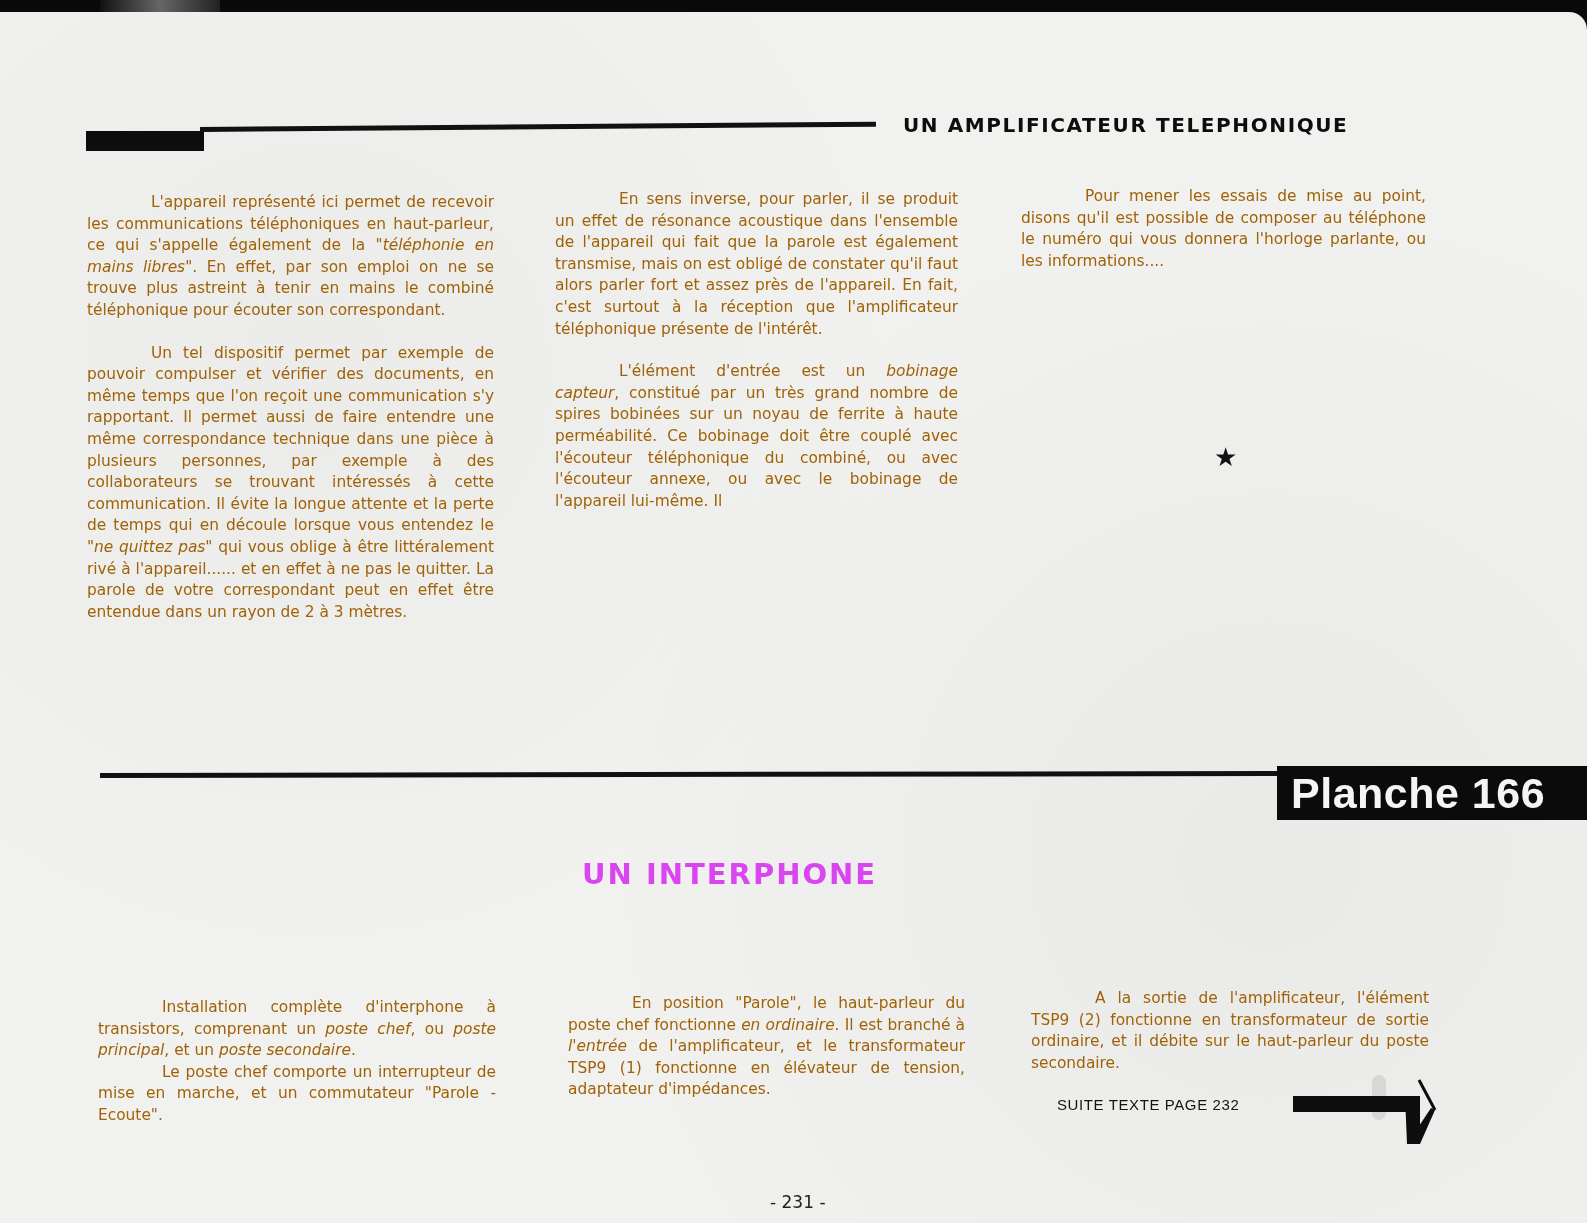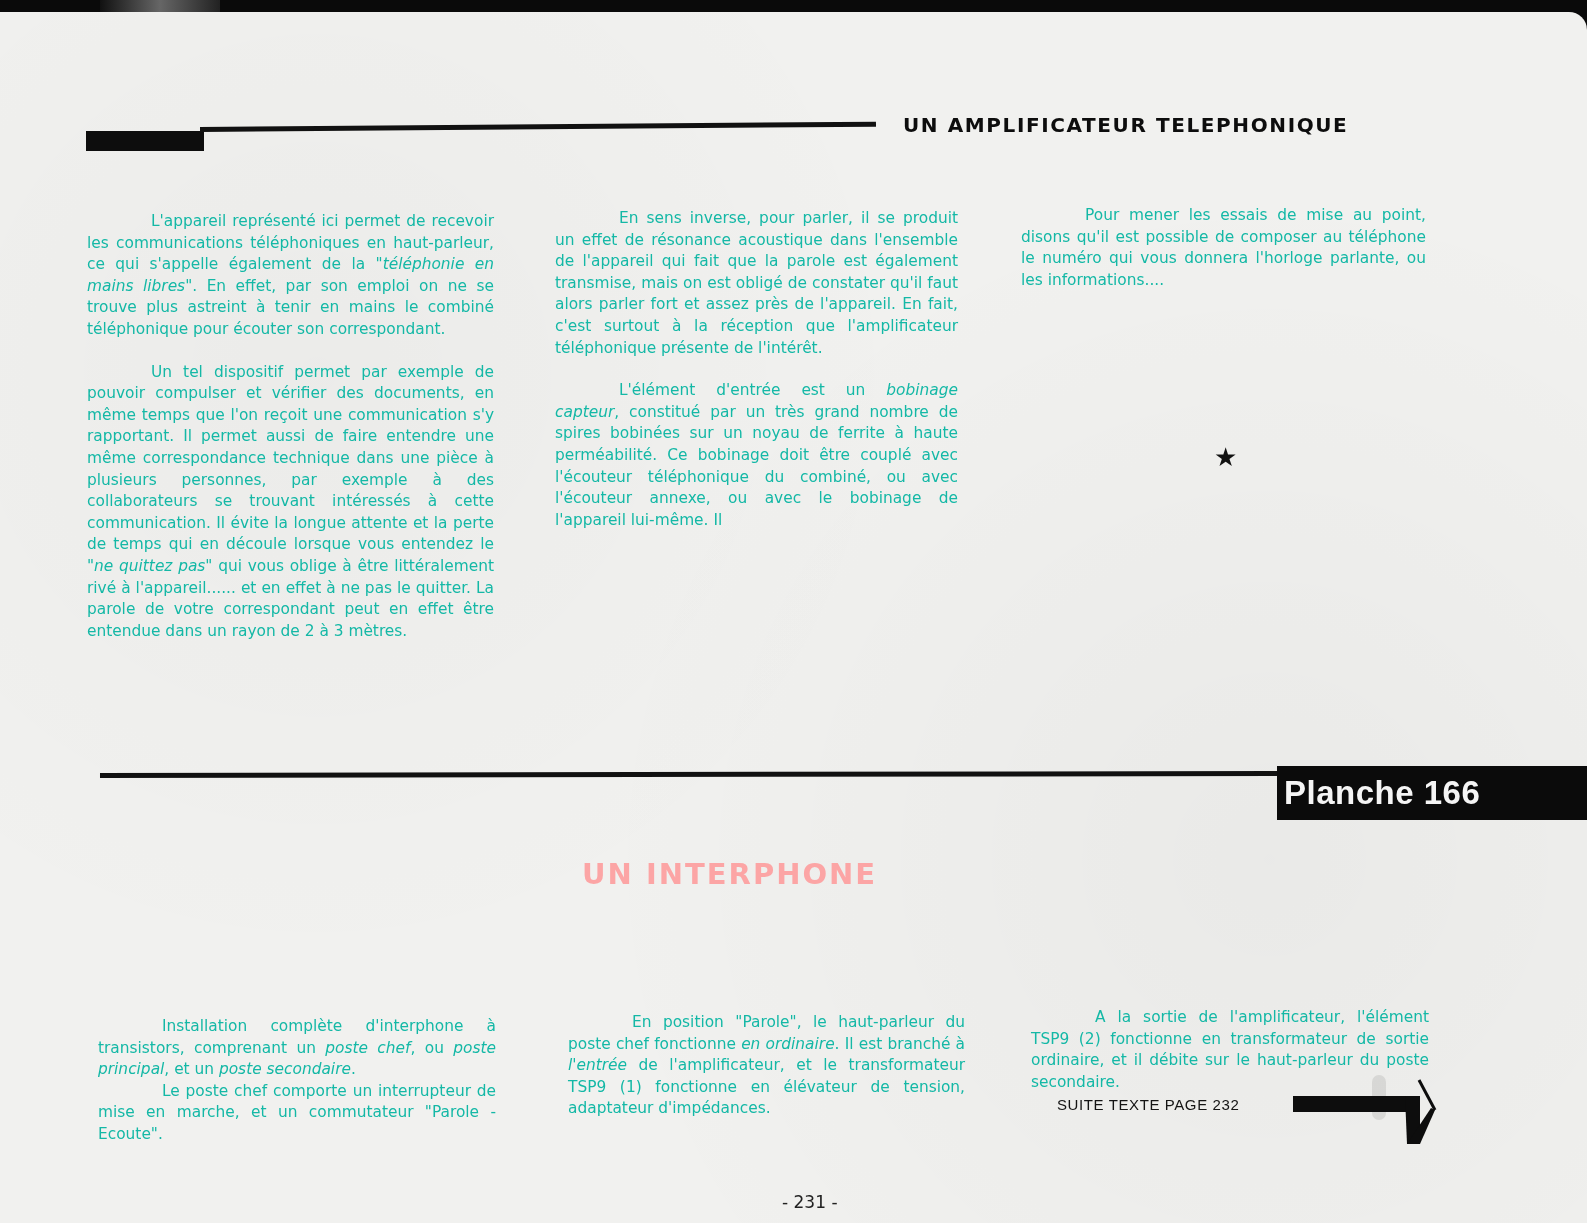--- a/index.html
+++ b/index.html
@@ -64,22 +64,21 @@
       letter-spacing: 1.6px;
       color: #0d0d0d;
       white-space: nowrap;
     }
     .col {
       position: absolute;
       font-family: "DejaVu Sans", sans-serif;
       font-size: 15.4px;
       line-height: 21.6px;
       text-align: justify;
-      color: #14b8a6;
-      margin-top: 19px;
+      color: #a16207;
     }
     .col p {
       margin: 0;
       text-indent: 0;
     }
     .col p.indent { text-indent: 64px; }
     .col p + p.gap { margin-top: 21px; }
     .col1 { left: 87px; top: 192px; width: 407px; }
     .col2 { left: 555px; top: 189px; width: 403px; }
     .col3 { left: 1021px; top: 186px; width: 405px; }
@@ -103,37 +102,37 @@
     }
     .planche {
       position: absolute;
       left: 1277px;
       top: 766px;
       width: 310px;
       height: 54px;
       background: #0b0b0b;
       color: #f5f5f5;
       font-family: "Liberation Sans", sans-serif;
-      font-size: 33px;
+      font-size: 43px;
       font-weight: bold;
       line-height: 54px;
-      padding-left: 7px;
+      padding-left: 14px;
       box-sizing: border-box;
       letter-spacing: 0.5px;
       white-space: nowrap;
     }
     .section-title {
       position: absolute;
       left: 582px;
       top: 857px;
       font-family: "DejaVu Sans", sans-serif;
       font-weight: bold;
       font-size: 29px;
       letter-spacing: 2px;
-      color: #fca5a5;
+      color: #d946ef;
       white-space: nowrap;
     }
     .col4 { left: 98px; top: 997px; width: 398px; }
     .col5 { left: 568px; top: 993px; width: 397px; }
     .col6 { left: 1031px; top: 988px; width: 398px; }
     .suite {
       position: absolute;
       left: 1057px;
       top: 1096px;
       font-family: "Liberation Sans", sans-serif;
@@ -150,21 +149,20 @@
       height: 70px;
     }
     .page-number {
       position: absolute;
       left: 770px;
       top: 1192px;
       font-family: "DejaVu Sans", sans-serif;
       font-size: 17px;
       color: #222;
       white-space: nowrap;
-      margin-left: 12px;
     }
     .smudge {
       position: absolute;
       left: 1372px;
       top: 1075px;
       width: 14px;
       height: 45px;
       background: rgba(120,120,120,0.18);
       border-radius: 8px;
     }

